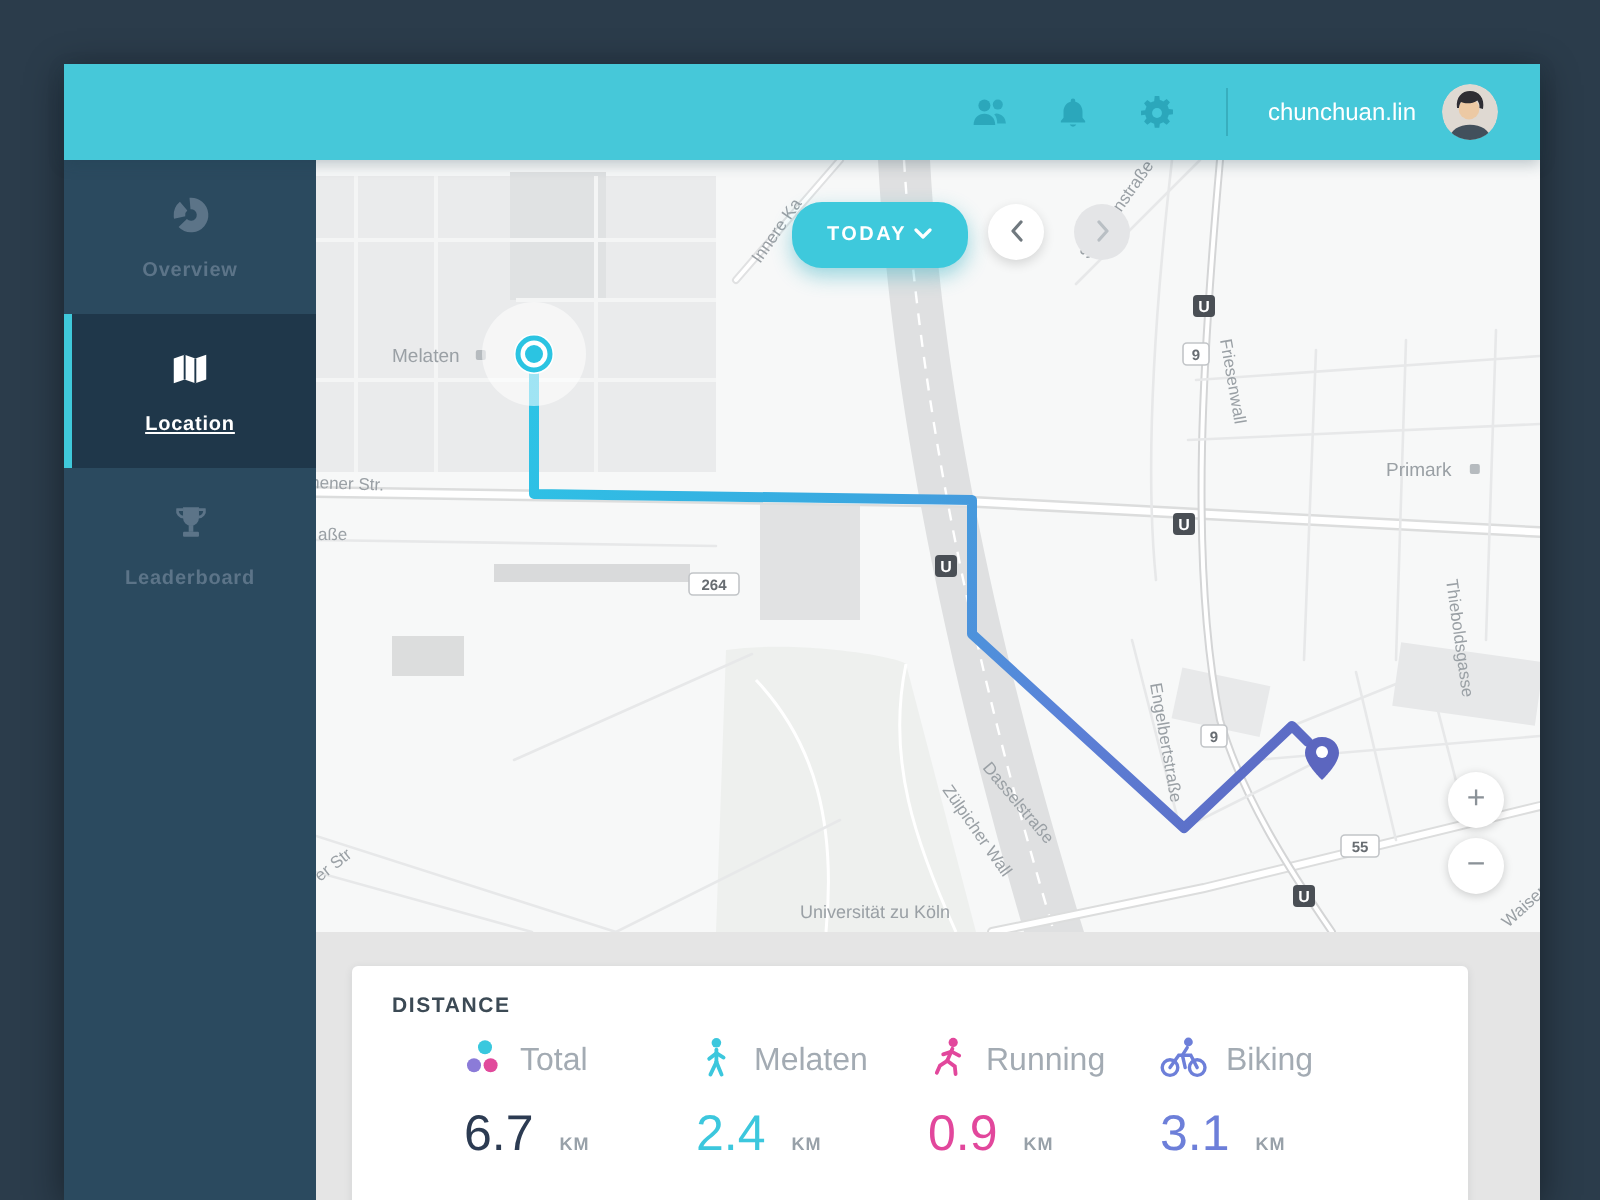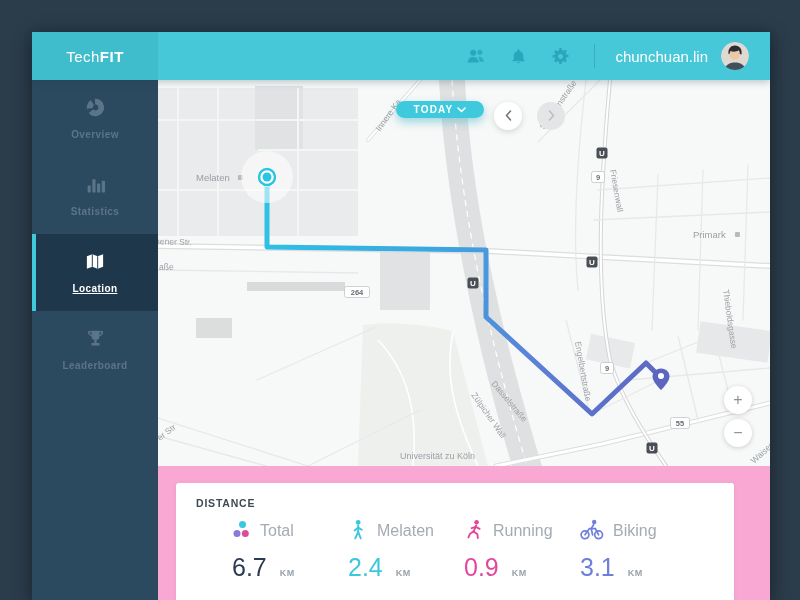--- a/index.html
+++ b/index.html
@@ -8,67 +8,63 @@
     box-shadow:0 4px 18px rgba(0,0,0,.45);background:#f7f8f8;}
   
   .header{position:absolute;left:0;top:0;width:738px;height:48px;background:#46c8d9;z-index:30;
     box-shadow:0 2px 7px rgba(30,60,75,.28);display:flex;align-items:center;}
   .logo{width:126px;height:48px;background:#3fbdcd;display:flex;align-items:center;justify-content:center;
     color:#fff;font-size:15px;letter-spacing:.5px;flex:0 0 auto;}
   .logo .lt{font-weight:400}.logo .bd{font-weight:700}
   .header-right{margin-left:auto;display:flex;align-items:center;padding-right:21px;}
   .hicon{display:flex;align-items:center;justify-content:center;width:20px;height:20px;margin-left:22px;cursor:pointer;}
   .hdivider{width:1px;height:24px;background:rgba(10,80,95,.22);margin:0 20px 0 24px;}
-  .username{color:#fff;font-size:15px;margin-right:13px;}
+  .username{color:#fff;font-size:12px;margin-right:13px;}
   .avatar{width:28px;height:28px;border-radius:50%;overflow:hidden;flex:0 0 auto;}
   
   .sidebar{position:absolute;left:0;top:48px;width:126px;height:520px;background:#2b4a5f;z-index:20;}
   .nav-item{height:77px;display:flex;flex-direction:column;align-items:center;justify-content:center;
     color:#5c7488;cursor:pointer;position:relative;}
   .nav-item .nav-label{font-size:10px;font-weight:bold;letter-spacing:.4px;margin-top:7px;}
   .nav-item.active{background:#1f374a;color:#ffffff;text-decoration:underline;}
   .nav-item.active::before{content:"";position:absolute;left:0;top:0;bottom:0;width:4px;background:#3fc9db;}
   
   .map-area{position:absolute;left:126px;top:48px;width:612px;height:386px;background:#f7f8f8;overflow:hidden;}
   .map-area svg.mapsvg{position:absolute;left:0;top:0;}
-  .today-btn{position:absolute;left:238px;top:21px;width:88px;height:17px;border:none;border-radius:15px;
+  .today-btn{position:absolute;left:238px;top:21px;width:88px;height:33px;border:none;border-radius:15px;
     background:#3ec9dc;color:#fff;font-size:10px;font-weight:bold;letter-spacing:1.2px;
     display:flex;align-items:center;justify-content:center;gap:4px;cursor:pointer;
     box-shadow:0 4px 10px rgba(40,170,190,.45);font-family:inherit;}
   .nav-circle{position:absolute;width:28px;height:28px;border-radius:50%;border:none;
     display:flex;align-items:center;justify-content:center;cursor:pointer;padding:0;}
   .nav-circle.prev{left:336px;top:22px;background:#fff;box-shadow:0 2px 6px rgba(0,0,0,.14);}
   .nav-circle.next{left:379px;top:22px;background:#e4e5e7;}
   .zoom-controls{position:absolute;right:18px;bottom:19px;display:flex;flex-direction:column;gap:5px;}
   .zoom-controls button{width:28px;height:28px;border-radius:50%;border:none;background:#fff;
     color:#8b9298;font-size:16px;line-height:1;cursor:pointer;box-shadow:0 1px 5px rgba(0,0,0,.18);
     display:flex;align-items:center;justify-content:center;padding:0;font-family:inherit;}
   
-  .bottom-panel{position:absolute;left:126px;top:434px;width:612px;height:134px;background:#f9a8d4;overflow:hidden;}
+  .bottom-panel{position:absolute;left:126px;top:434px;width:612px;height:134px;background:#e5e5e5;overflow:hidden;}
   .distance-card{position:absolute;left:18px;top:17px;width:558px;height:130px;background:#fff;
     border-radius:3px;box-shadow:0 1px 4px rgba(40,50,60,.10);padding:14px 0 0 20px;box-sizing:border-box;}
   .card-title{font-size:10.5px;font-weight:bold;letter-spacing:.8px;color:#3c4a55;}
   .metrics{display:grid;grid-template-columns:repeat(4,116px);padding-left:36px;margin-top:11px;}
   .metric{display:flex;flex-direction:column;align-items:flex-start;}
   .metric-head{display:flex;align-items:center;height:22px;}
   .metric-head .mlabel{font-size:16px;color:#a3abb3;margin-left:9px;}
   .metric-value{margin-top:11px;display:flex;align-items:baseline;}
   .metric-value .num{font-size:25px;color:#2c3b52;}
   .metric-value .unit{font-size:9px;font-weight:bold;letter-spacing:.5px;color:#98a1a9;margin-left:13px;}
 </style>
 </head>
 <body>
 
 <div class="frame">
 
   <div class="header">
-    <div class="logo">
-      <span class="lt">Tech</span>
-        <span class="bd">FIT</span>
-    </div>
     <div class="header-right">
       <span class="hicon">
         <svg viewBox="0 0 20 20" width="20" height="20" fill="#2ba7bb">
             <circle cx="7.2" cy="6.8" r="3"></circle>
             <path d="M1.8,16.5c0,-3.6 2.4,-5.6 5.4,-5.6s5.4,2 5.4,5.6z"></path>
             <circle cx="13.9" cy="6.3" r="2.5" opacity=".9"></circle>
             <path d="M13.1,10.7c2.7,.2 4.8,2 4.8,5.1h-4.3c0,-2 -.5,-3.7 -1.5,-4.7z" opacity=".9"></path>
           </svg>
       </span>
       <span class="hicon">
@@ -99,31 +95,20 @@
   <div class="sidebar">
     <div class="nav-item">
       <span>
         <svg viewBox="0 0 20 20" width="21" height="21">
             <g transform="rotate(-95 10 10)">
               <circle cx="10" cy="10" r="5.5" fill="none" stroke="currentColor" stroke-width="5.5" stroke-dasharray="22 3 6 40"></circle>
             </g>
           </svg>
       </span>
       <span class="nav-label">Overview</span>
-    </div>
-    <div class="nav-item">
-      <span>
-        <svg viewBox="0 0 20 20" width="21" height="21" fill="currentColor">
-            <rect x="2.5" y="11" width="3" height="6.5" rx=".5"></rect>
-            <rect x="7" y="5" width="3" height="12.5" rx=".5"></rect>
-            <rect x="11.5" y="9" width="3" height="8.5" rx=".5"></rect>
-            <rect x="16" y="6.5" width="3" height="11" rx=".5"></rect>
-          </svg>
-      </span>
-      <span class="nav-label">Statistics</span>
     </div>
     <div class="nav-item active">
       <span>
         <svg viewBox="0 0 23 22" width="22" height="21">
             <path d="M3,5.5 L8.7,3.5 L14.3,5.5 L20,3.5 V16.5 L14.3,18.5 L8.7,16.5 L3,18.5 Z" fill="currentColor"></path>
             <path d="M8.7,3.5 V16.5 M14.3,5.5 V18.5" stroke="#1f374a" stroke-width="1" fill="none"></path>
           </svg>
       </span>
       <span class="nav-label">Location</span>
     </div>

